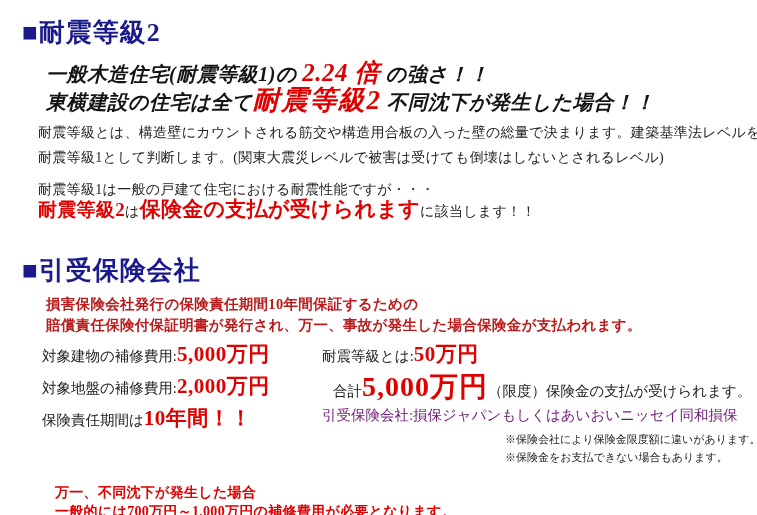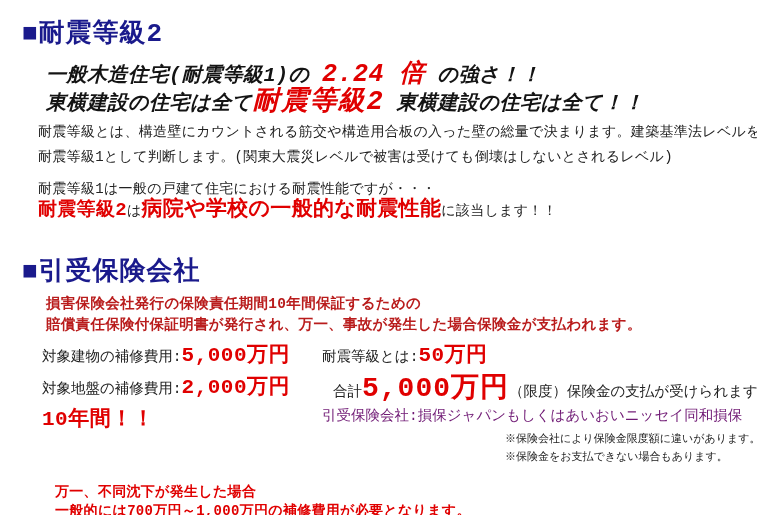--- a/index.html
+++ b/index.html
@@ -1,21 +1,21 @@
 <!DOCTYPE html>
 <html><head>
 <meta charset="utf-8">
 <style>
   html, body { margin: 0; padding: 0; background: #ffffff; }
   .page {
     position: relative;
     width: 757px;
     height: 515px;
     background: #ffffff;
-    font-family: Liberation Mono, monospace;
+    font-family: Liberation Serif, serif;
     overflow: hidden;
     color: #1e1e1e;
   }
   .abs { position: absolute; white-space: nowrap; }
 
   
   .sec-title {
     color: #1a1a8c;
     font-size: 26px;
     font-weight: bold;
@@ -79,51 +79,52 @@
 
 <div class="page">
 
   <div class="abs sec-title" style="left:22px; top:15px;">■耐震等級2</div>
 
   <div class="abs headline hl1" style="left:46px; top:56px;">
     <span>一般木造住宅(耐震等級1)の </span><span class="em">2.24 倍</span><span> の強さ！！</span>
   </div>
 
   <div class="abs headline hl2" style="left:46px; top:82px;">
-    <span>東横建設の住宅は全て</span><span class="em">耐震等級2</span><span> 東横建設の住宅は全て！！</span>
+    <span>東横建設の住宅は全て</span><span class="em">耐震等級2</span><span> 不同沈下が発生した場合！！</span>
   </div>
 
   <div class="abs desc" style="left:38px; top:120px;">
     <div>耐震等級とは、構造壁にカウントされる筋交や構造用合板の入った壁の総量で決まります。建築基準法レベルを</div>
     <div>耐震等級1として判断します。(関東大震災レベルで被害は受けても倒壊はしないとされるレベル)</div>
   </div>
 
   <div class="abs desc" style="left:38px; top:181px; line-height:17px;">
     <div>耐震等級1は一般の戸建て住宅における耐震性能ですが・・・</div>
     <div class="desc2-l2">
-      <span class="em1">耐震等級2</span><span>は</span><span class="em2">病院や学校の一般的な耐震性能</span><span>に該当します！！</span>
+      <span class="em1">耐震等級2</span><span>は</span><span class="em2">保険金の支払が受けられます</span><span>に該当します！！</span>
     </div>
   </div>
 
   <div class="abs sec-title" style="left:22px; top:253px;">■引受保険会社</div>
 
   <div class="abs green-intro" style="left:46px; top:294px;">
     <div>損害保険会社発行の保険責任期間10年間保証するための</div>
     <div>賠償責任保険付保証明書が発行され、万一、事故が発生した場合保険金が支払われます。</div>
   </div>
 
   <div class="abs figure-row" style="left:42px; top:340px;">
     <span class="lbl">対象建物の補修費用:</span>
       <span class="val">5,000万円</span>
   </div>
   <div class="abs figure-row" style="left:42px; top:372px;">
     <span class="lbl">対象地盤の補修費用:</span>
       <span class="val">2,000万円</span>
   </div>
   <div class="abs figure-row" style="left:42px; top:404px;">
+    <span class="lbl">保険責任期間は</span>
       <span class="val">10年間！！</span>
   </div>
 
   <div class="abs figure-row" style="left:322px; top:340px;">
     <span class="lbl">耐震等級とは:</span>
       <span class="val">50万円</span>
   </div>
   <div class="abs figure-row total-row" style="left:305px; top:368px;margin-left:28px;">
     <span class="lbl">合計</span>
       <span class="val-big">5,000万円</span>

